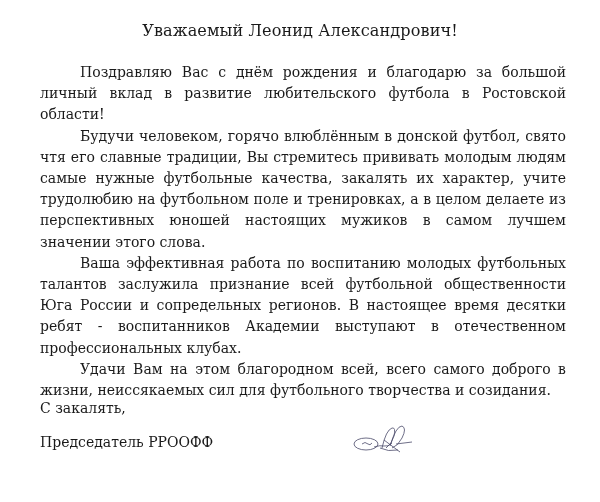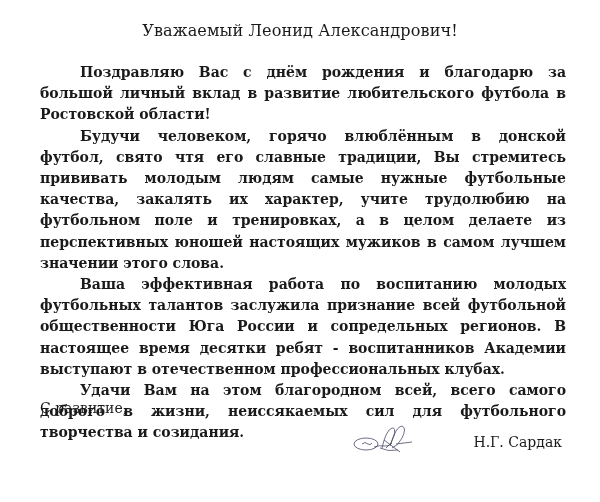--- a/index.html
+++ b/index.html
@@ -39,21 +39,20 @@
       left: 0;
       width: 526px;
       font-size: 14px;
       line-height: 21.2px;
     }
     .body-text p {
       margin: 0;
       text-indent: 40px;
       text-align: justify;
       text-align-last: left;
-      font-weight: bold;
     }
     .closing {
       position: absolute;
       top: 400px;
       left: 0;
       font-size: 14px;
     }
     .sign-row {
       position: absolute;
       top: 434px;
@@ -86,28 +85,28 @@
 <div class="letter">
   <div class="salutation">Уважаемый Леонид Александрович!</div>
 
   <div class="body-text">
     <p>Поздравляю Вас с днём рождения и благодарю за большой личный вклад в развитие любительского футбола в Ростовской области!</p>
     <p>Будучи человеком, горячо влюблённым в донской футбол, свято чтя его славные традиции, Вы стремитесь прививать молодым людям самые нужные футбольные качества, закалять их характер, учите трудолюбию на футбольном поле и тренировках, а в целом делаете из перспективных юношей настоящих мужиков в самом лучшем значении этого слова.</p>
     <p>Ваша эффективная работа по воспитанию молодых футбольных талантов заслужила признание всей футбольной общественности Юга России и сопредельных регионов. В настоящее время десятки ребят - воспитанников Академии выступают в отечественном профессиональных клубах.</p>
     <p>Удачи Вам на этом благородном всей, всего самого доброго в жизни, неиссякаемых сил для футбольного творчества и созидания.</p>
   </div>
 
-  <div class="closing">С развитие,</div>
+  <div class="closing">С закалять,</div>
 
   <div class="sign-row">
+    <span class="sign-title">Председатель РРООФФ</span>
     <svg class="signature" viewBox="0 0 62 34" fill="none" stroke="#4a4a6a" stroke-width="0.8">
       <ellipse cx="14" cy="22" rx="12" ry="6"></ellipse>
       <path d="M10 22 q3 -3 6 0 q2 2 4 -1"></path>
       <path d="M22 25 q6 -2 10 -1 q4 1 8 -3"></path>
       <path d="M30 26 q4 -18 10 -20 q4 -1 2 8 q-2 8 -8 12"></path>
       <path d="M38 24 q6 -20 12 -20 q5 2 0 12 q-4 8 -10 10"></path>
       <path d="M32 18 l16 12"></path>
       <path d="M44 22 l16 -2"></path>
       <path d="M28 26 q8 4 18 2"></path>
     </svg>
-    <span class="sign-name">Н.Г. Сардак</span>
   </div>
 </div>
 
 </body></html>

